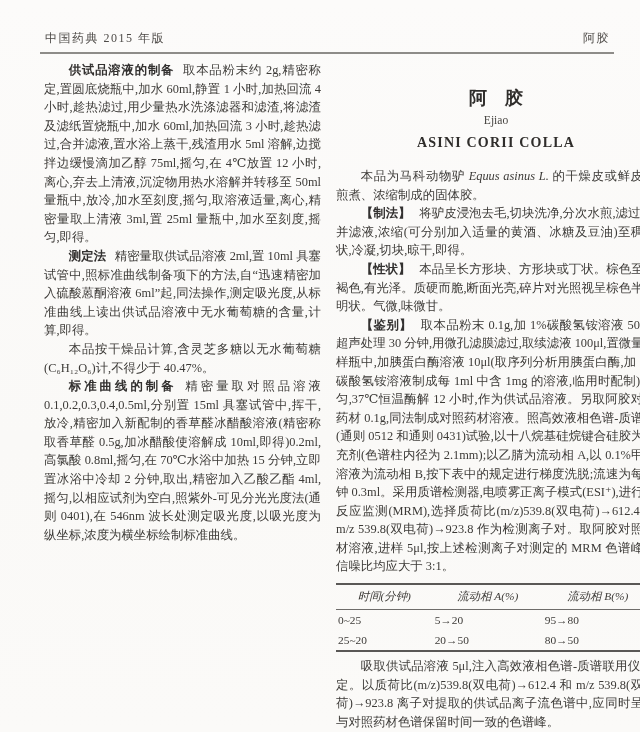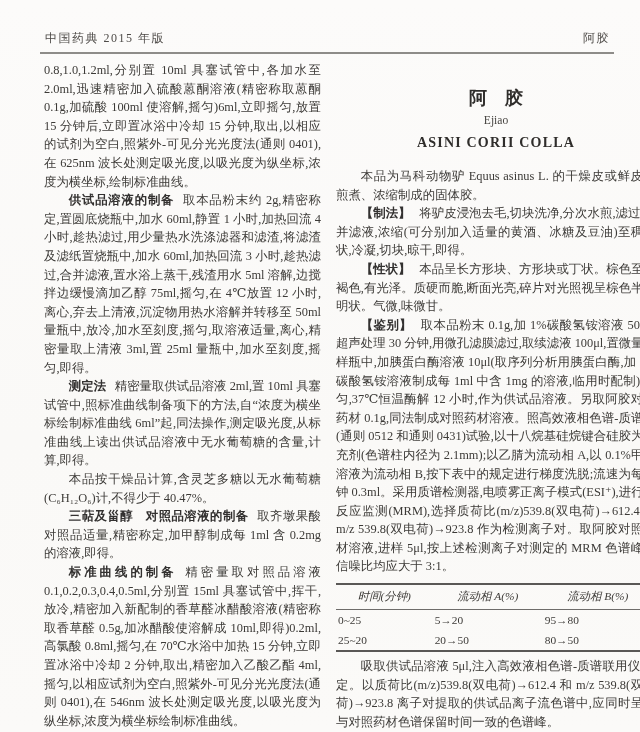--- a/index.html
+++ b/index.html
@@ -20,21 +20,21 @@
   }
   .content{position:absolute;top:61px;left:44px;display:flex;}
   .col-left{width:277px;}
   .col-right{width:320px;margin-left:15px;padding-top:26px;}
   p{margin:0;text-align:justify;font-size:12.4px;line-height:18.6px;color:#3c3a37;}
   p.indent{text-indent:2em;}
   .lead{
     font-family:Liberation Serif, serif;
     font-weight:bold;color:#333130;margin-right:0.7em;
   }
-  .latin{}
+  .latin{font-style:italic;}
   .title-cn{
     text-align:center;font-size:18px;font-weight:bold;color:#2f2d2b;
     letter-spacing:18px;text-indent:18px;margin:0 0 4px 0;line-height:22px;
     font-family:"Liberation Sans","DejaVu Sans",sans-serif;
   }
   .title-py{text-align:center;font-size:11.5px;color:#45423f;margin:0 0 6px 0;line-height:15px;}
   .title-la{
     text-align:center;font-size:14px;font-weight:bold;letter-spacing:1.2px;
     color:#2f2d2b;margin:0;line-height:18px;
   }
@@ -57,25 +57,23 @@
 
   <div class="header">
     <span>中国药典 2015 年版</span>
     <span>阿胶</span>
   </div>
   <div class="header-rule"></div>
 
   <div class="content">
 
     <div class="col-left">
-      <p><span>0.8,1.0,1.2ml,分别置 10ml 具塞试管中,各加水至 2.0ml,迅速精密加入硫酸蒽酮溶液(精密称取蒽酮 0.1g,加硫酸 100ml 使溶解,摇匀)6ml,立即摇匀,放置 15 分钟后,立即置冰浴中冷却 15 分钟,取出,以相应的试剂为空白,照紫外-可见分光光度法(通则 0401),在 625nm 波长处测定吸光度,以吸光度为纵坐标,浓度为横坐标,绘制标准曲线。</span></p>
       <p class="indent"><span class="lead">供试品溶液的制备</span><span>取本品粉末约 2g,精密称定,置圆底烧瓶中,加水 60ml,静置 1 小时,加热回流 4 小时,趁热滤过,用少量热水洗涤滤器和滤渣,将滤渣及滤纸置烧瓶中,加水 60ml,加热回流 3 小时,趁热滤过,合并滤液,置水浴上蒸干,残渣用水 5ml 溶解,边搅拌边缓慢滴加乙醇 75ml,摇匀,在 4℃放置 12 小时,离心,弃去上清液,沉淀物用热水溶解并转移至 50ml 量瓶中,放冷,加水至刻度,摇匀,取溶液适量,离心,精密量取上清液 3ml,置 25ml 量瓶中,加水至刻度,摇匀,即得。</span></p>
-      <p class="indent"><span class="lead">测定法</span><span>精密量取供试品溶液 2ml,置 10ml 具塞试管中,照标准曲线制备项下的方法,自“浓度为横坐标绘制标准曲线 6ml”起,同法操作,测定吸光度,从标准曲线上读出供试品溶液中无水葡萄糖的含量,计算,即得。</span></p>
+      <p class="indent"><span class="lead">测定法</span><span>精密量取供试品溶液 2ml,置 10ml 具塞试管中,照标准曲线制备项下的方法,自“迅速精密加入硫酸蒽酮溶液 6ml”起,同法操作,测定吸光度,从标准曲线上读出供试品溶液中无水葡萄糖的含量,计算,即得。</span></p>
       <p class="indent"><span>本品按干燥品计算,含灵芝多糖以无水葡萄糖(C₆H₁₂O₆)计,不得少于 40.47%。</span></p>
-      <p class="indent"><span class="lead">三萜及甾醇　对照品溶液的制备</span><span>取齐墩果酸对照品适量,精密称定,加甲醇制成每 1ml 含 0.2mg 的溶液,即得。</span></p>
       <p class="indent"><span class="lead">标准曲线的制备</span><span>精密量取对照品溶液 0.1,0.2,0.3,0.4,0.5ml,分别置 15ml 具塞试管中,挥干,放冷,精密加入新配制的香草醛冰醋酸溶液(精密称取香草醛 0.5g,加冰醋酸使溶解成 10ml,即得)0.2ml,高氯酸 0.8ml,摇匀,在 70℃水浴中加热 15 分钟,立即置冰浴中冷却 2 分钟,取出,精密加入乙酸乙酯 4ml,摇匀,以相应试剂为空白,照紫外-可见分光光度法(通则 0401),在 546nm 波长处测定吸光度,以吸光度为纵坐标,浓度为横坐标绘制标准曲线。</span></p>
       <p class="indent"></p>
 
     </div>
 
     <div class="col-right">
       <p class="title-cn">阿胶</p>
       <p class="title-py">Ejiao</p>
       <p class="title-la">ASINI CORII COLLA</p>
 

